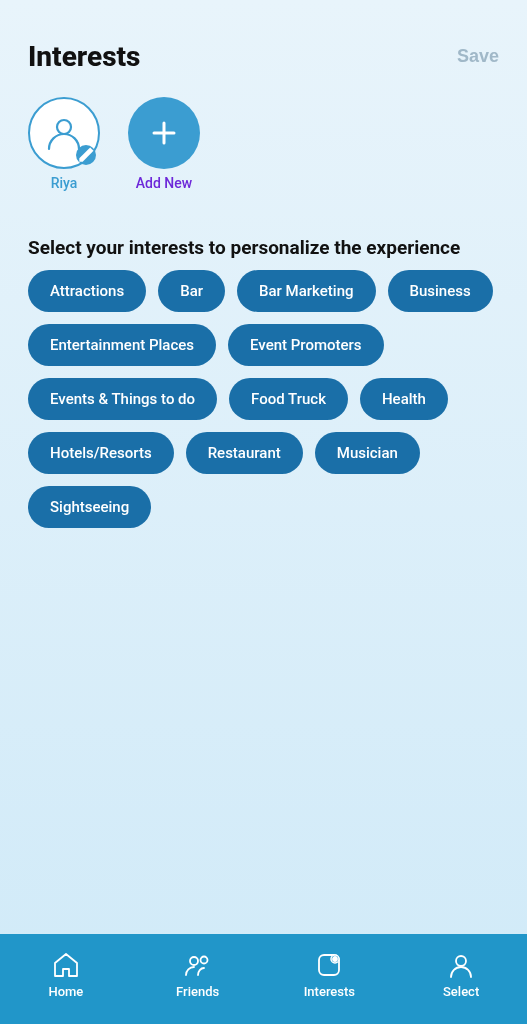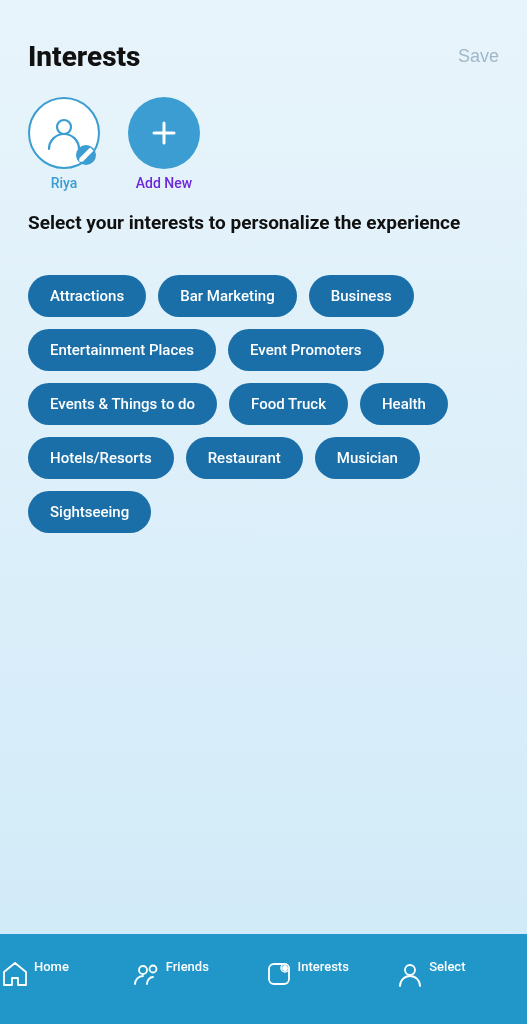--- a/index.html
+++ b/index.html
@@ -33,28 +33,28 @@
       font-weight: 800;
       color: #111;
     }
 
     .save-btn {
       font-size: 18px;
       color: #a0b8c8;
       background: none;
       border: none;
       cursor: pointer;
-      font-weight: 400;
+      font-weight: 700;
     }
 
     .profiles-row {
       display: flex;
       align-items: flex-start;
       gap: 28px;
-      margin-bottom: 19px;
+      margin-bottom: 44px;
     }
 
     .profile-item {
       display: flex;
       flex-direction: column;
       align-items: center;
       gap: 6px;
       cursor: pointer;
     }
 
@@ -110,21 +110,21 @@
       font-size: 14px;
       color: #6d28d9;
       font-weight: 500;
     }
 
     .select-text {
       font-size: 19px;
       font-weight: 700;
       color: #111;
       line-height: 1.4;
-      margin-bottom: 38px;
+      margin-bottom: 8px;
     }
 
     .tags-container {
       display: flex;
       flex-wrap: wrap;
       gap: 12px;
       align-items: flex-end;
     }
 
     .tag {
@@ -148,20 +148,22 @@
       height: 90px;
       background: #2196c9;
       display: flex;
       align-items: center;
       justify-content: space-around;
       padding-bottom: 10px;
     }
 
     .nav-item {
       display: flex;
+      flex-direction: column;
+      align-items: center;
       gap: 4px;
       cursor: pointer;
       color: #fff;
       flex: 1;
     }
 
     .nav-item.active {
       color: #fff;
     }
 
@@ -226,20 +228,21 @@
         </svg>
       </div>
       <span class="add-name">Add New</span>
     </div>
   </div>
 
   <p class="select-text">Select your interests to personalize the experience</p>
 
   <div class="tags-container" id="tags-container">
   <div class="tag">Attractions</div>
+      <div class="tag">Bar</div>
       <div class="tag">Bar Marketing</div>
       <div class="tag">Business</div>
       <div class="tag">Entertainment Places</div>
       <div class="tag">Event Promoters</div>
       <div class="tag">Events &amp; Things to do</div>
       <div class="tag">Food Truck</div>
       <div class="tag">Health</div>
       <div class="tag">Hotels/Resorts</div>
       <div class="tag">Restaurant</div>
       <div class="tag">Musician</div>

